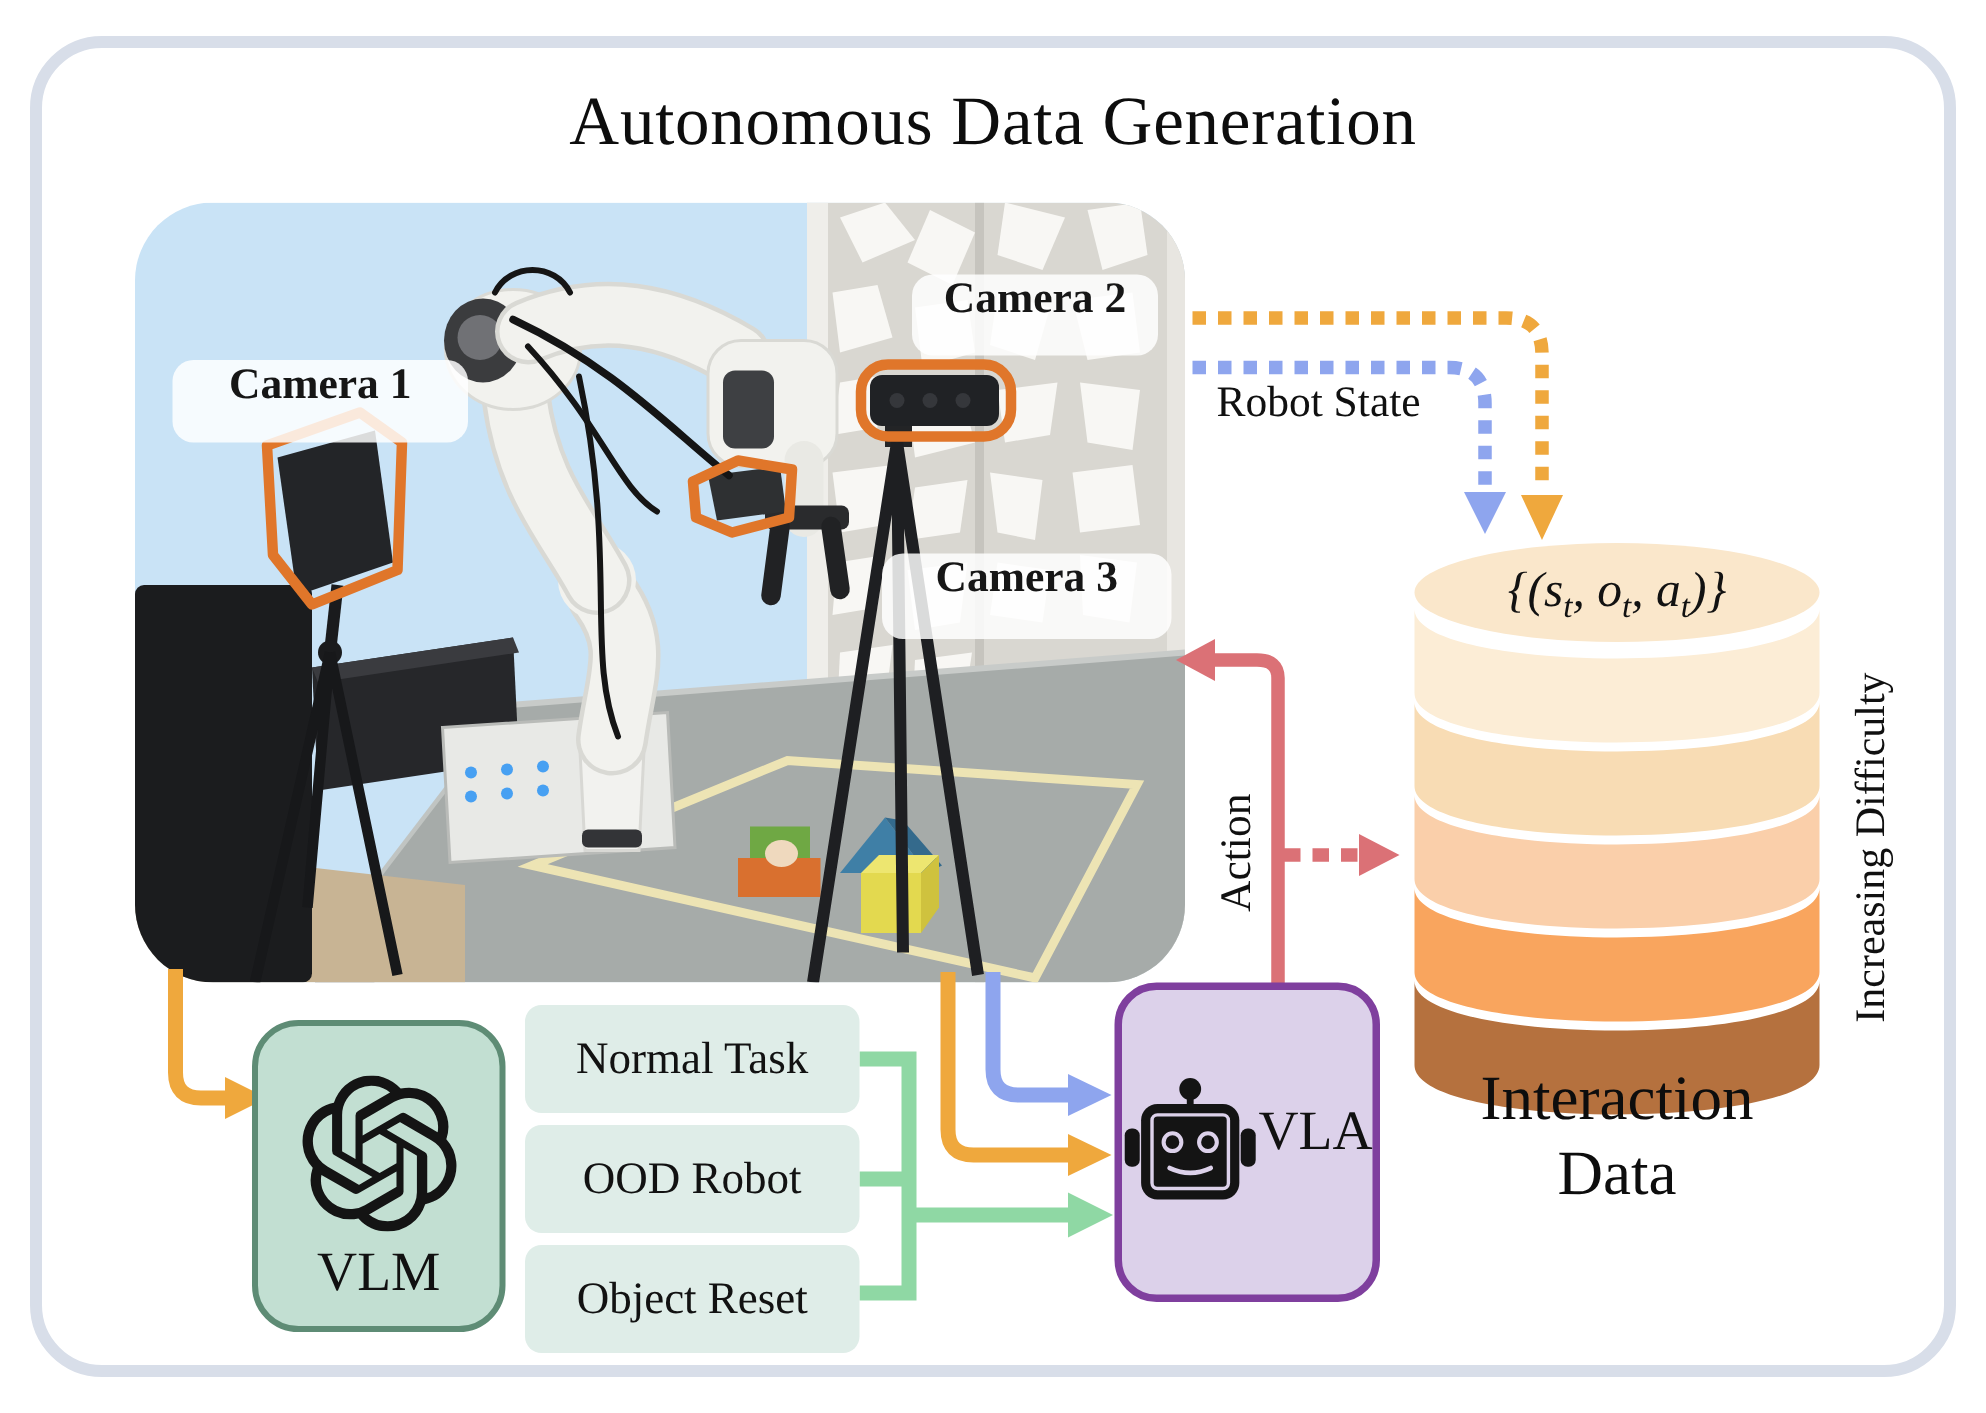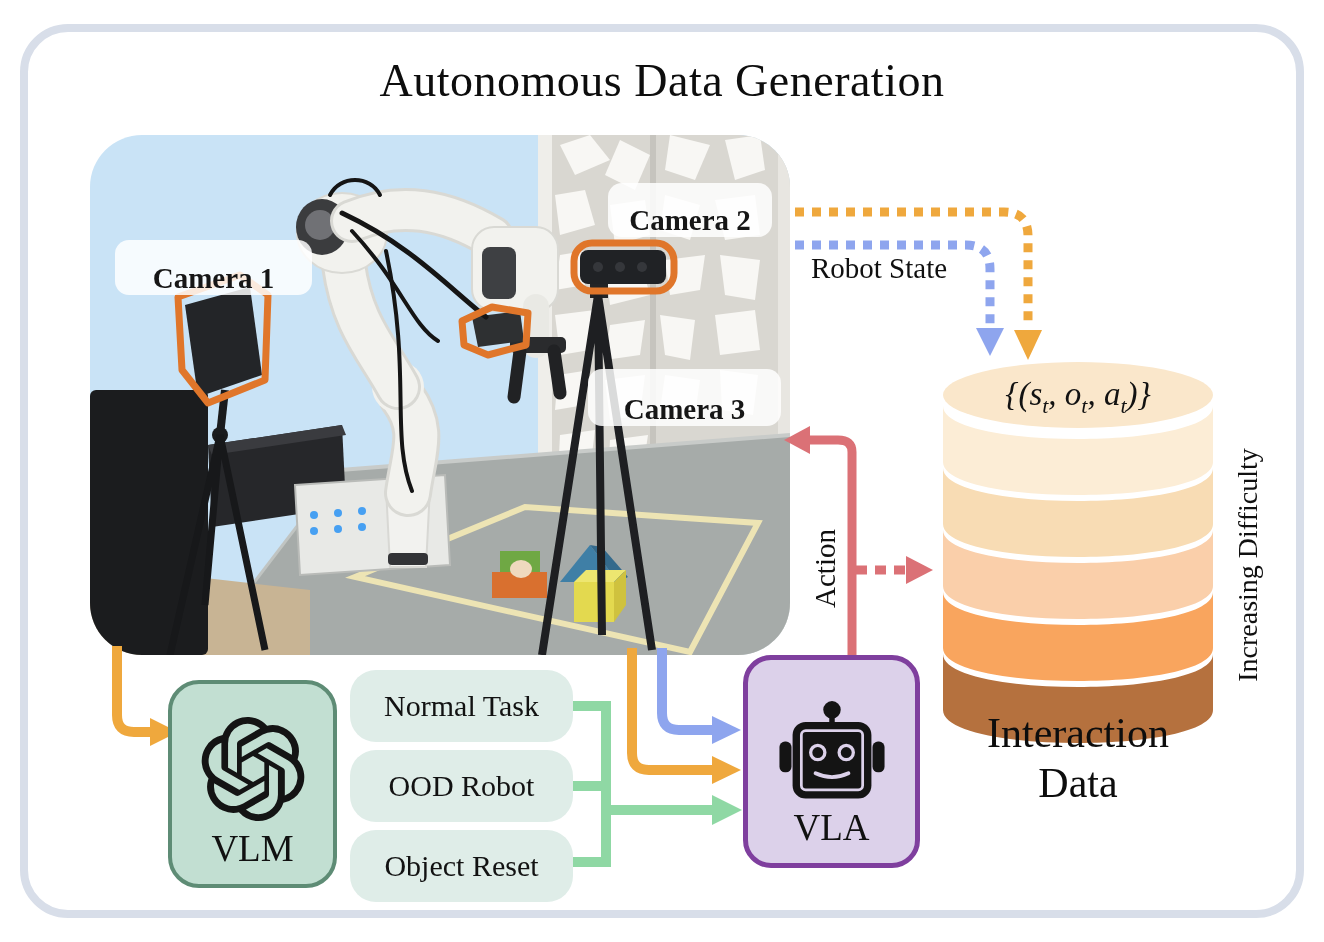--- a/index.html
+++ b/index.html
@@ -5,46 +5,46 @@
   html,body{margin:0;padding:0;background:#ffffff;}
   .canvas{position:relative;width:1324px;height:942px;background:#ffffff;overflow:hidden;
           font-family:"Liberation Serif","DejaVu Serif",serif;color:#141414;}
   .frame{position:absolute;left:20px;top:24px;width:1284px;height:894px;box-sizing:border-box;
          border:8px solid #D8DEE9;border-radius:48px;}
   .title{position:absolute;left:0;top:54px;width:1324px;text-align:center;
          font-size:46px;letter-spacing:.5px;color:#0d0d0d;}
   .photo{position:absolute;left:90px;top:135px;width:700px;height:520px;border-radius:52px;
          overflow:hidden;}
   .cam-label{position:absolute;background:rgba(255,255,255,.84);border-radius:14px;
-         display:flex;align-items:flex-end;justify-content:center;font-weight:bold;
+         display:flex;align-items:flex-start;justify-content:center;font-weight:bold;
          font-size:29px;color:#161616;}
   #cam1{left:115px;top:240px;width:197px;height:55px;}
   #cam2{left:608px;top:183px;width:164px;height:54px;}
   #cam3{left:588px;top:369px;width:193px;height:57px;}
   .overlay{position:absolute;left:0;top:0;width:1324px;height:942px;pointer-events:none;}
   .flow-label{position:absolute;font-size:29px;color:#101010;text-align:center;}
   #lbl-observations{left:800px;top:158px;width:212px;}
   #lbl-robotstate{left:786px;top:252px;width:186px;}
   #lbl-action{left:755px;top:552px;width:140px;transform:rotate(-90deg);transform-origin:center;}
   #lbl-difficulty{left:1098px;top:549px;width:300px;font-size:28px;transform:rotate(-90deg);transform-origin:center;}
   .formula{position:absolute;left:958px;top:376px;width:240px;text-align:center;
            font-size:33px;font-style:italic;color:#121212;}
   .formula sub{font-size:22px;font-style:italic;}
   .db-caption{position:absolute;left:928px;top:708px;width:300px;text-align:center;
               font-size:42px;line-height:1.2;color:#0d0d0d;}
   .vlm-box{position:absolute;left:168px;top:680px;width:169px;height:208px;box-sizing:border-box;
            background:#C2DFD2;border:4px solid #5E8C75;border-radius:31px;
            display:flex;flex-direction:column;align-items:center;justify-content:flex-end;}
   .vla-box{position:absolute;left:743px;top:655px;width:177px;height:213px;box-sizing:border-box;
            background:#DCD1EA;border:5px solid #7F3F9E;border-radius:28px;
-           display:flex;flex-direction:column;align-items:center;justify-content:flex-end;}
+           display:flex;flex-direction:row;align-items:center;justify-content:flex-end;}
   .box-label{font-size:37px;color:#111;margin-bottom:14px;}
   .vlm-box svg{margin-bottom:6px;}
   .vla-box svg{margin-bottom:2px;}
-  .task{position:absolute;left:350px;width:223px;height:72px;background:#DFEDE8;border-radius:26px;
+  .task{position:absolute;left:350px;width:223px;height:72px;background:#DFEDE8;border-radius:11px;
         display:flex;align-items:center;justify-content:center;font-size:30px;color:#121212;}
   #task0{top:670px;} #task1{top:750px;} #task2{top:830px;}
 </style>
 </head>
 <body>
 
 <div class="canvas">
 
   <div class="frame"></div>
 

